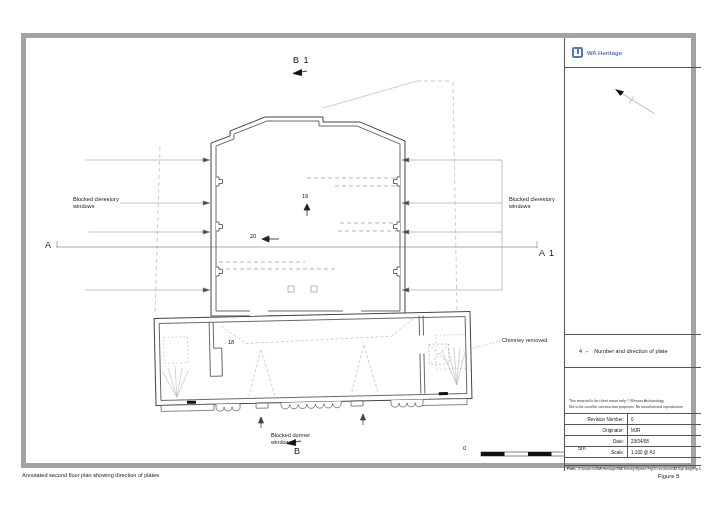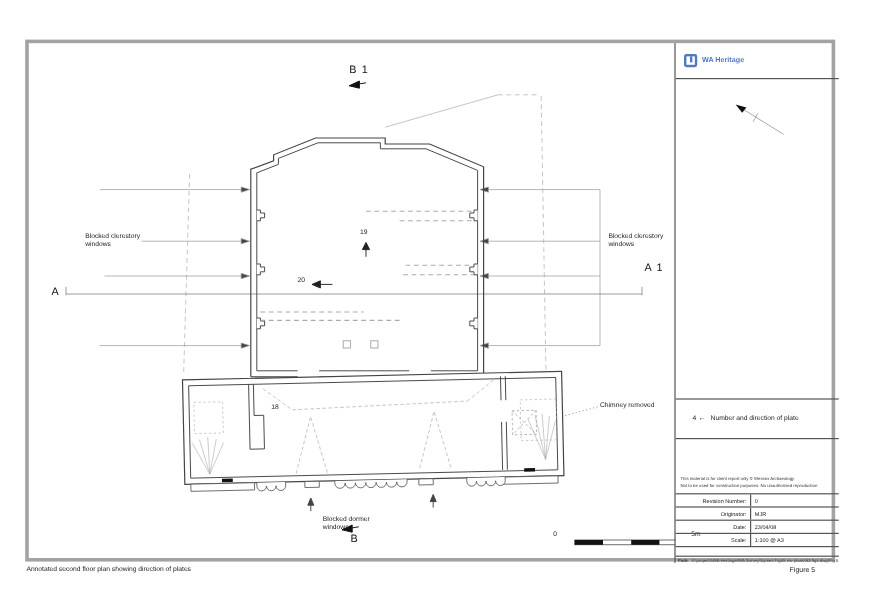--- a/index.html
+++ b/index.html
@@ -2,21 +2,21 @@
 <html><head>
 <meta charset="utf-8">
 <style>
   html,body{margin:0;padding:0;}
   body{
     width:724px;height:512px;position:relative;background:#ffffff;
     font-family:"Liberation Sans", sans-serif;color:#222;overflow:hidden;
   }
   .sheet{
     position:absolute;left:21px;top:33px;width:675px;height:435px;
-    border:3px solid #a3a3a3;box-sizing:border-box;background:#fff;
+    border:5px solid #a3a3a3;box-sizing:border-box;background:#fff;
   }
   .plan-svg{position:absolute;left:0;top:0;}
   .lbl{position:absolute;color:#222;}
   .sec{font-size:9px;letter-spacing:1px;color:#111;}
   .small{font-size:5.6px;line-height:1.3;}
   .nowrap{white-space:nowrap;}
   
   .titleblock{
     position:absolute;left:538px;top:0;width:137px;height:433px;
     border-left:1px solid #555;box-sizing:border-box;display:flex;flex-direction:column;
@@ -209,21 +209,21 @@
     <g>
       <rect x="455" y="414" width="94" height="4" fill="#fff" stroke="#333" stroke-width="0.6"></rect>
       <rect x="455" y="414" width="23.5" height="4" fill="#111"></rect>
       <rect x="502" y="414" width="23.5" height="4" fill="#111"></rect>
     </g>
   </svg>
 
   <div class="lbl sec" style="left:267px;top:17px;">B 1</div>
   <div class="lbl sec" style="left:268px;top:408px;">B</div>
   <div class="lbl sec" style="left:19px;top:202px;">A</div>
-  <div class="lbl sec" style="left:513px;top:182px;">A 1</div>
+  <div class="lbl sec" style="left:513px;top:210px;">A 1</div>
 
   <div class="lbl small" style="left:47px;top:158px;width:46px;">Blocked clerestory windows</div>
   <div class="lbl small" style="left:483px;top:158px;width:46px;">Blocked clerestory windows</div>
   <div class="lbl small nowrap" style="left:476px;top:299px;">Chimney removed</div>
   <div class="lbl small" style="left:245px;top:394px;width:52px;">Blocked dormer windows</div>
 
   <div class="lbl small" style="left:276px;top:155px;">19</div>
   <div class="lbl small" style="left:224px;top:195px;">20</div>
   <div class="lbl small" style="left:202px;top:301px;">18</div>
 

